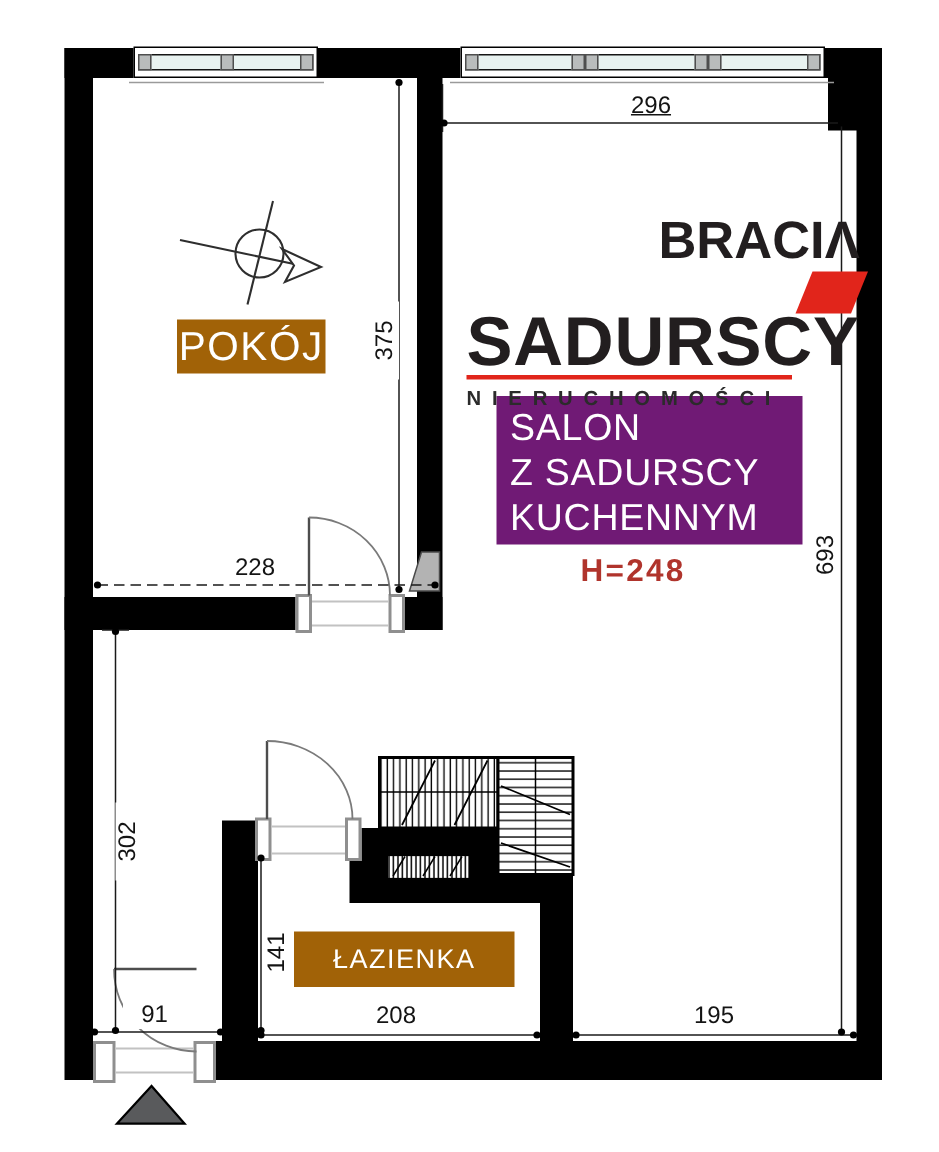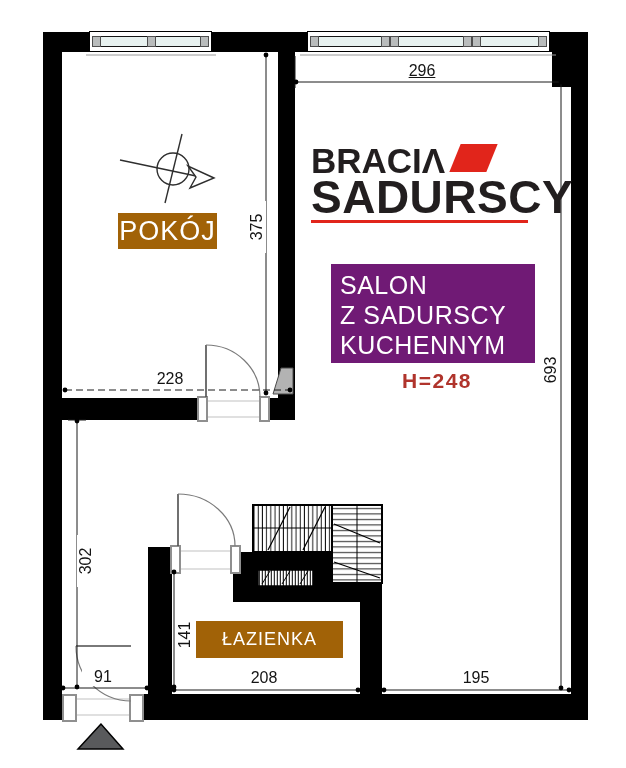--- a/index.html
+++ b/index.html
@@ -20,27 +20,27 @@
 
   
   .roombox { position:absolute; background:#a16207; color:#fff; display:flex; align-items:center; justify-content:center; letter-spacing:1px; }
 
   
   .dim { position:absolute; font-size:16px; color:#141414; background:#fff; text-align:center; line-height:18px; padding:0 2px; white-space:nowrap; }
   .dim.v { transform:rotate(-90deg); transform-origin:center center; }
 
   
   .logo { position:absolute; left:311px; top:142px; color:#221e1f; }
-  .logo .l1 { font-size:35px; font-weight:800; line-height:37px; display:flex; align-items:flex-start; }
+  .logo .l1 { font-size:35px; font-weight:800; line-height:37px; display:flex; align-items:flex-end;flex-direction:column; }
   .logo .quad { display:inline-block; width:37px; height:28px; background:#e1251b; transform:skewX(-22deg); margin-left:10px; margin-top:2px; }
   .logo .l2 { font-size:46px; font-weight:800; line-height:37px; letter-spacing:0.5px; }
   .logo .rule { width:217px; height:3px; background:#e1251b; margin-top:4px; }
   .logo .tag { font-size:13.5px; font-weight:600; letter-spacing:7.2px; margin-top:5px; color:#2b2b2b; white-space:nowrap; }
 
-  .hlabel { position:absolute; left:372px; top:369px; width:100px; text-align:right;
+  .hlabel { position:absolute; left:372px; top:369px; width:100px; text-align:center;
             color:#b0342c; font-size:21px; font-weight:700; letter-spacing:1.5px; }
 
   .salonbox { position:absolute; left:331px; top:264px; width:204px; height:99px; background:#701a75;
               color:#fff; padding:6px 0 0 9px; box-sizing:border-box; }
   .salonbox div { font-size:25px; line-height:30px; letter-spacing:0.5px; }
 </style>
 </head>
 <body>
 
 <div class="plan">
@@ -172,21 +172,21 @@
         <circle cx="174" cy="687" r="2.4"></circle>
       <circle cx="63" cy="688" r="2.4"></circle>
         <circle cx="147" cy="688" r="2.4"></circle>
       <circle cx="174" cy="690" r="2.4"></circle>
         <circle cx="358" cy="690" r="2.4"></circle>
       <circle cx="384" cy="690" r="2.4"></circle>
         <circle cx="569" cy="690" r="2.4"></circle>
     </g>
   </svg>
 
-  <div class="dim" style="left:396px; top:62px; width:48px;text-decoration:underline;">296</div>
+  <div class="dim" style="left:408px; top:62px; width:48px;text-decoration:underline;">296</div>
   <div class="dim v" style="left:231px; top:218px; width:48px;">375</div>
   <div class="dim" style="left:146px; top:370px; width:44px;">228</div>
   <div class="dim v" style="left:525px; top:361px; width:48px;">693</div>
   <div class="dim v" style="left:60px; top:552px; width:48px;">302</div>
   <div class="dim v" style="left:160px; top:626px; width:46px;">141</div>
   <div class="dim" style="left:82px; top:668px; width:38px;">91</div>
   <div class="dim" style="left:236px; top:669px; width:52px;">208</div>
   <div class="dim" style="left:448px; top:669px; width:52px;">195</div>
 
   <div class="roombox" style="left:118px; top:213px; width:99px; height:36px; font-size:27px;">
@@ -205,15 +205,16 @@
     <span>ŁAZIENKA</span>
   </div>
 
   <div class="logo">
     <div class="l1">
       <span>BRACIΛ</span>
       <span class="quad"></span>
     </div>
     <div class="l2">SADURSCY</div>
     <div class="rule"></div>
+    <div class="tag">NIERUCHOMOŚCI</div>
   </div>
 
 </div>
 
 </body></html>

